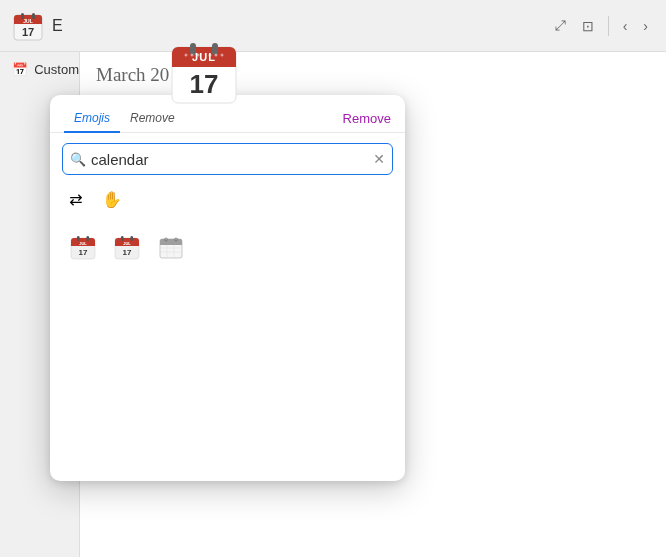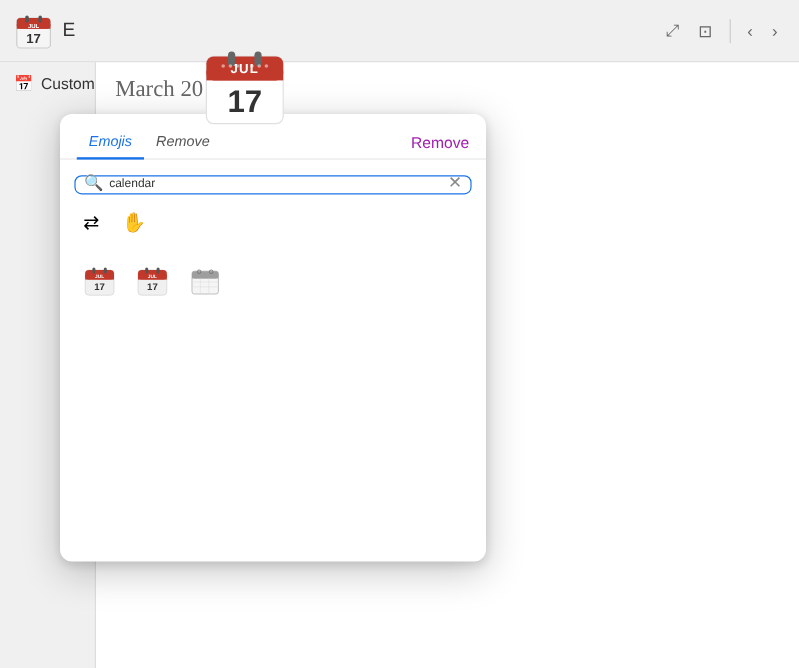--- a/index.html
+++ b/index.html
@@ -183,25 +183,25 @@
     }
 
     
     .picker-search-wrap {
       padding: 10px 12px;
       position: relative;
     }
 
     .picker-search-input {
       width: 100%;
-      height: 16px;
+      height: 32px;
       border: 1.5px solid #1a73e8;
       border-radius: 6px;
       padding: 0 32px 0 28px;
-      font-size: 10px;
+      font-size: 15px;
       outline: none;
       color: #333;
       background: #fff;
     }
 
     .search-icon-wrap {
       position: absolute;
       left: 20px;
       top: 50%;
       transform: translateY(-50%);

